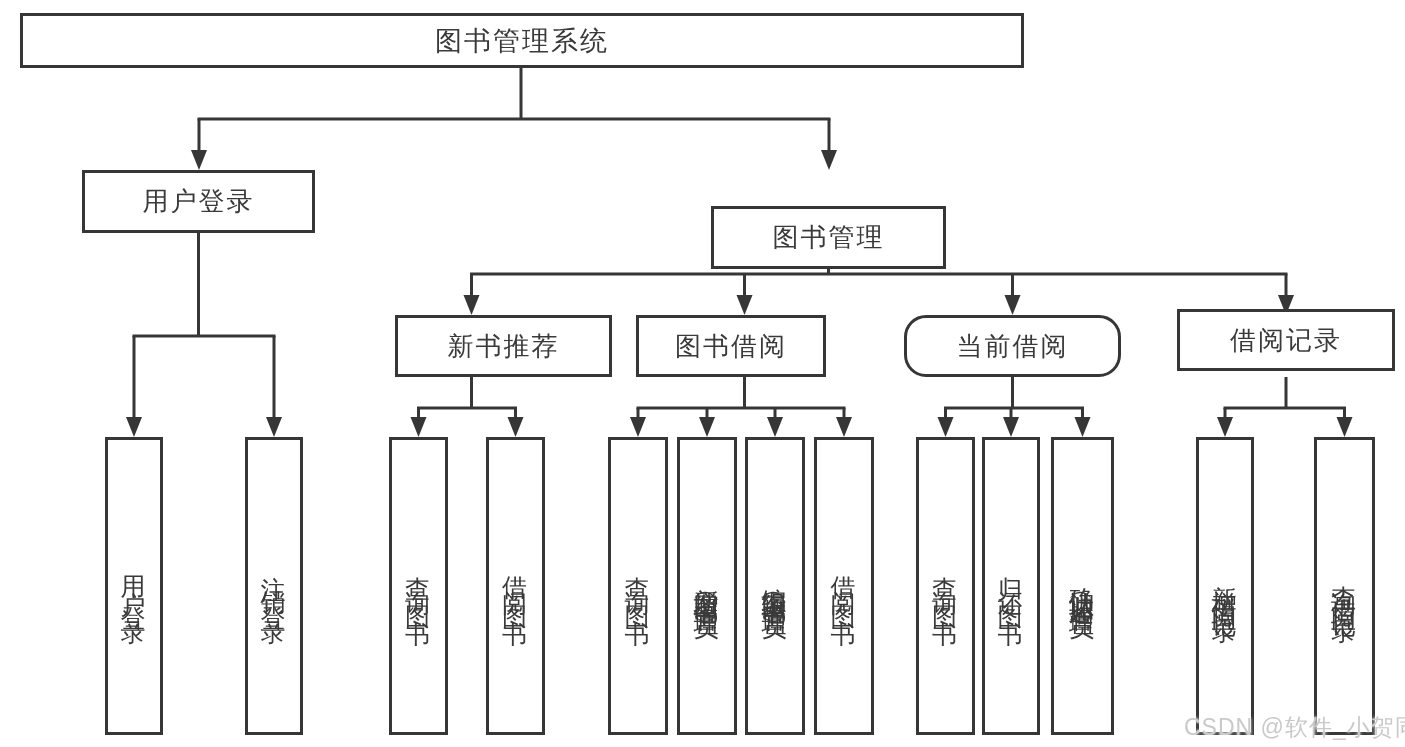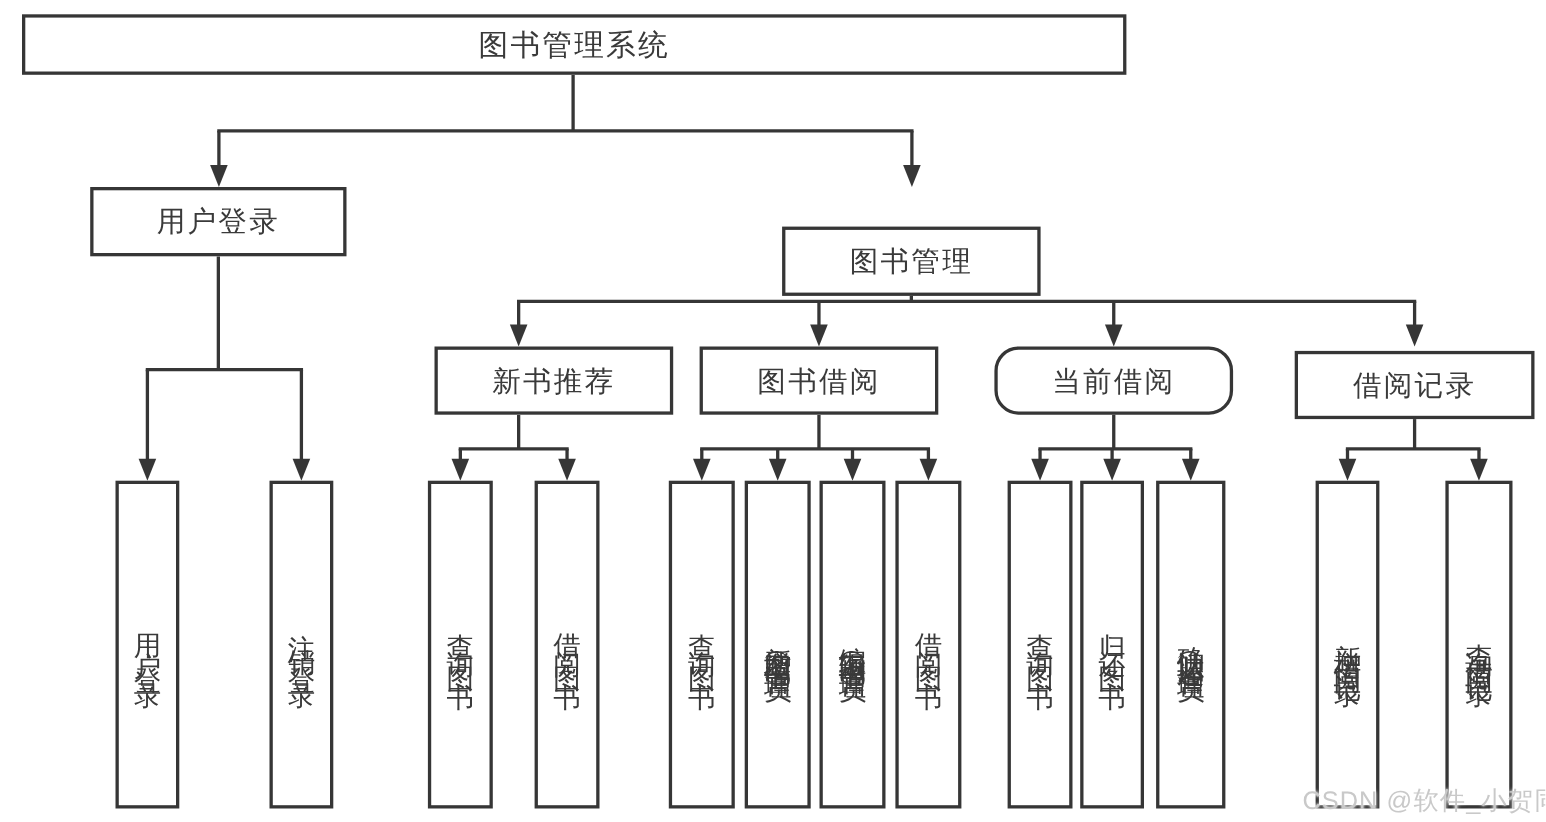--- a/index.html
+++ b/index.html
@@ -129,23 +129,23 @@
       <polygon points="1336.5,417 1352.5,417 1344.5,437"></polygon>
     </g>
   </svg>
 
   <div class="node hbox root" style="left:20px; top:13px; width:1004px; height:55px;">图书管理系统</div>
 
   <div class="node hbox" style="left:82px; top:170px; width:233px; height:63px;">用户登录</div>
   <div class="node hbox" style="left:711px; top:170px; width:235px; height:63px;margin-top:36px;">图书管理</div>
 
   <div class="node hbox" style="left:363px; top:315px; width:217px; height:62px;margin-left:32px;">新书推荐</div>
-  <div class="node hbox" style="left:636px; top:315px; width:217px; height:62px;">图书借阅</div>
+  <div class="node hbox" style="left:636px; top:315px; width:190px; height:62px;">图书借阅</div>
   <div class="node hbox" style="left:904px; top:315px; width:217px; height:62px;border-radius:22px;">当前借阅</div>
-  <div class="node hbox" style="left:1177px; top:319px; width:218px; height:62px;">借阅记录</div>
+  <div class="node hbox" style="left:1177px; top:309px; width:218px; height:62px;">借阅记录</div>
 
   <div class="node vbox" style="left:105px; top:437px; width:58px; height:298px;">用户登录</div>
   <div class="node vbox" style="left:245px; top:437px; width:58px; height:298px;">注销登录</div>
 
   <div class="node vbox" style="left:389px; top:437px; width:59px; height:298px;">查询图书</div>
   <div class="node vbox" style="left:486px; top:437px; width:59px; height:298px;">借阅图书</div>
 
   <div class="node vbox" style="left:608px; top:437px; width:60px; height:298px;">查询图书</div>
   <div class="node vbox long" style="left:677px; top:437px; width:60px; height:298px;">新增图书（管理员）</div>
   <div class="node vbox long" style="left:745px; top:437px; width:60px; height:298px;">编辑图书（管理员）</div>

